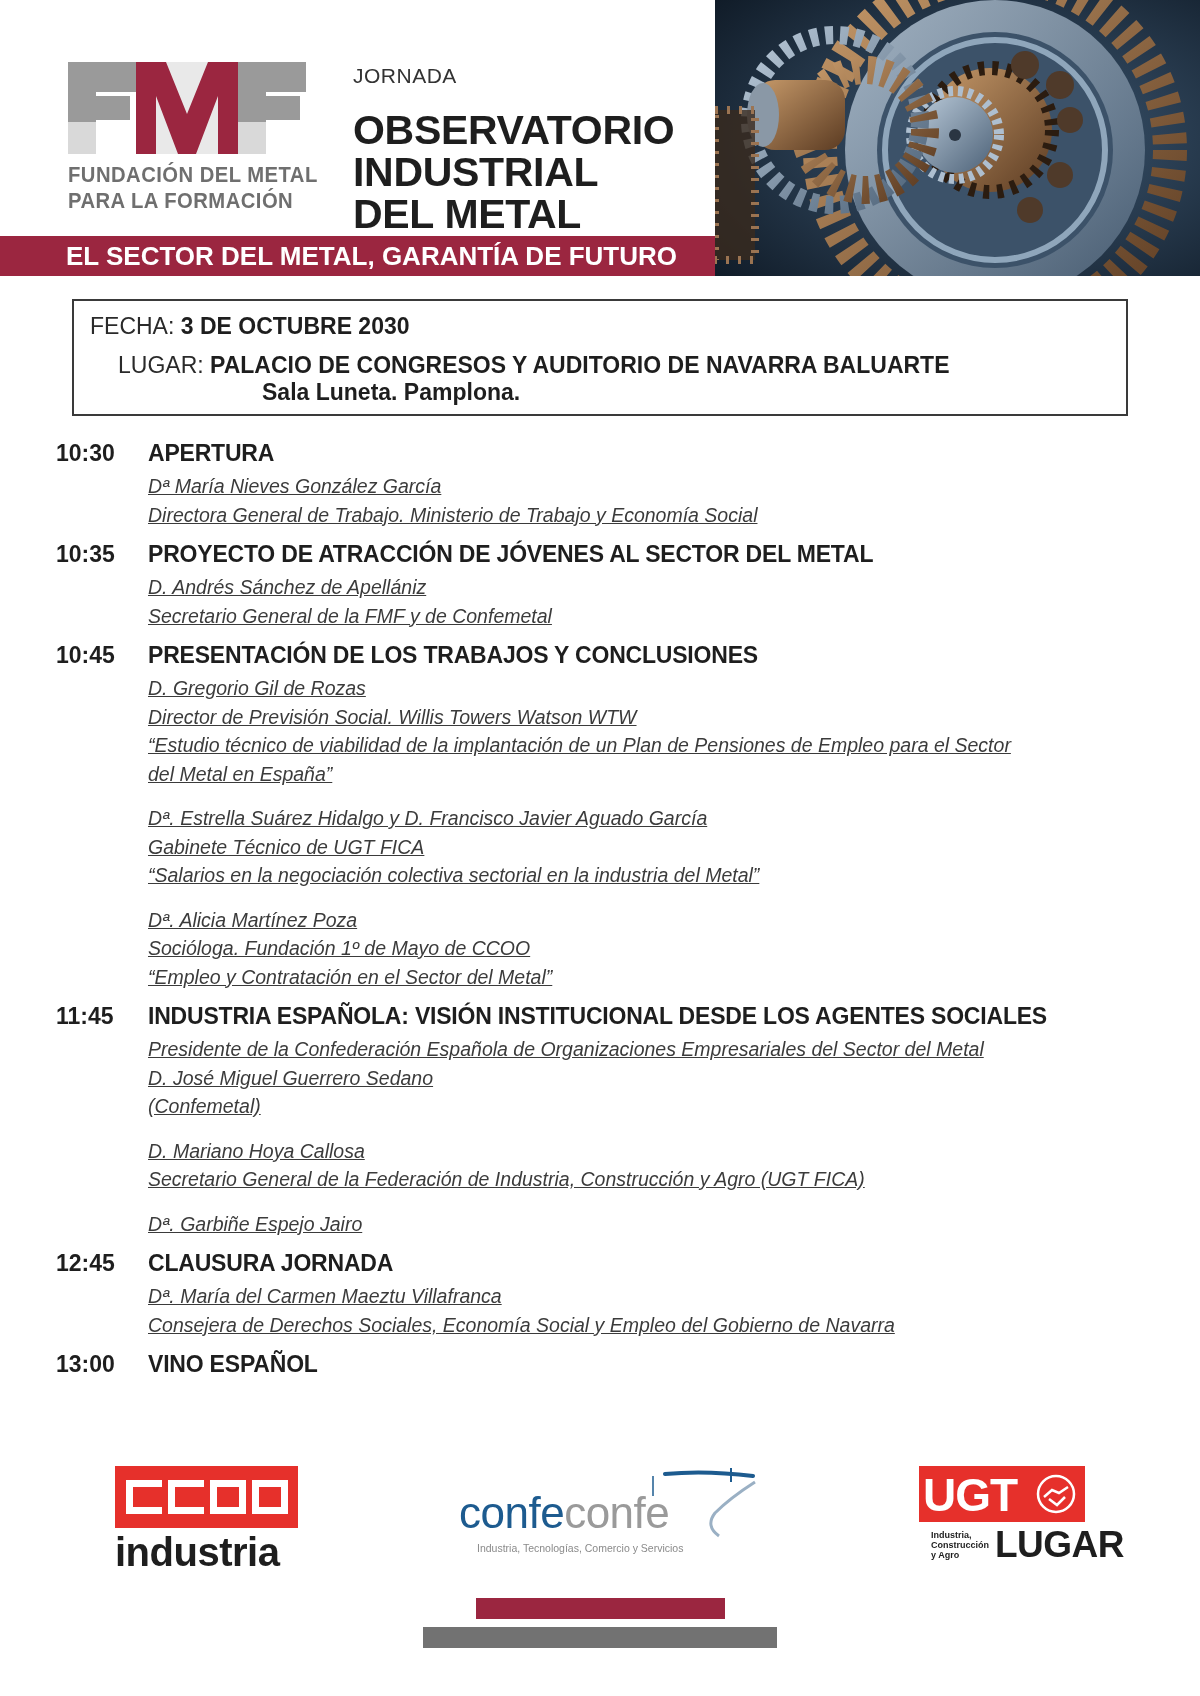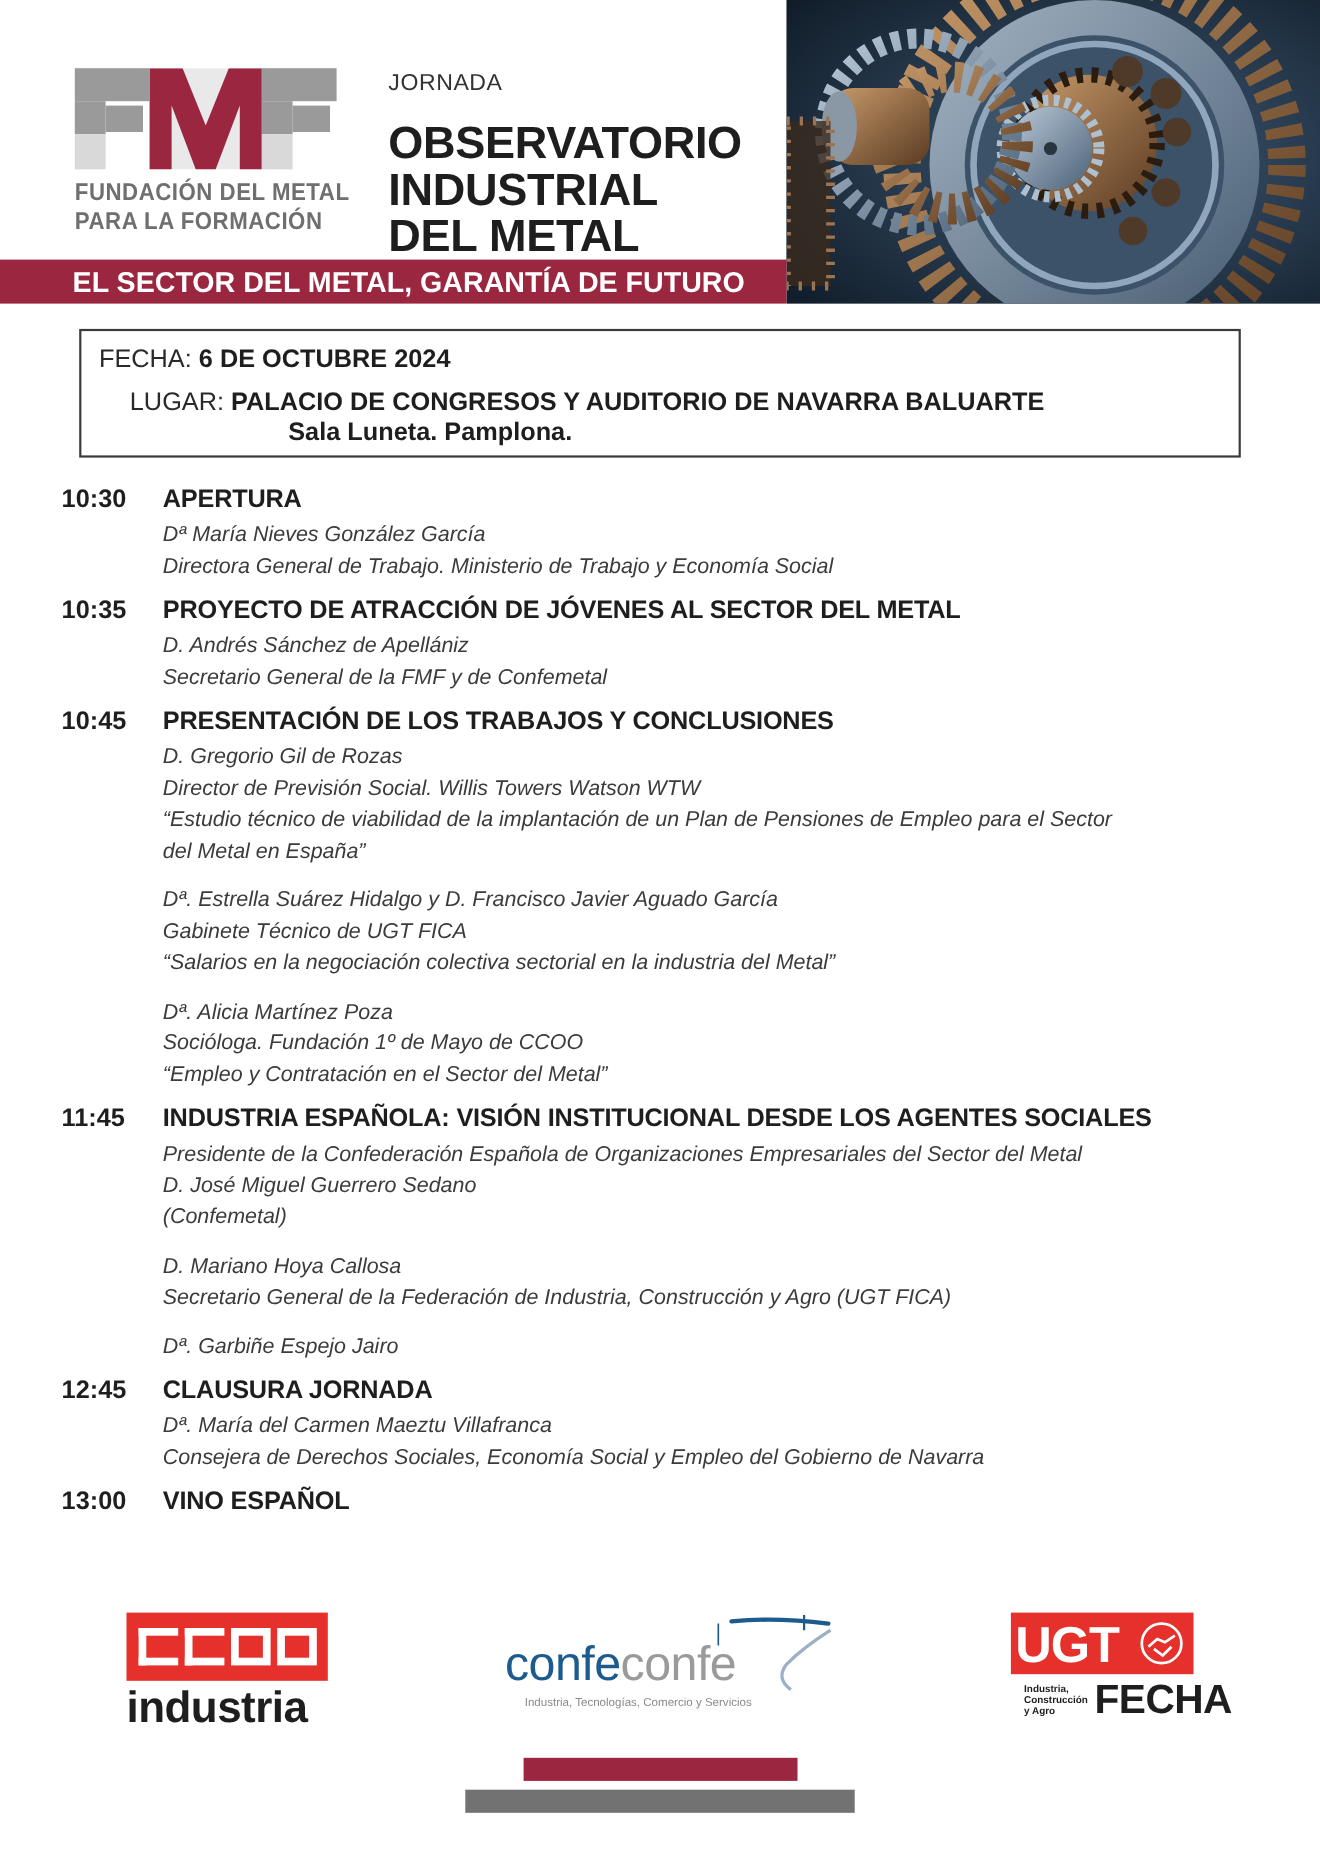--- a/index.html
+++ b/index.html
@@ -37,21 +37,21 @@
   .info-row.r3 { top: 78px; left: 188px; font-weight: bold; }
 
   
   .agenda { position: absolute; left: 56px; top: 440px; width: 1060px; }
   .session { position: relative; margin-bottom: 12px; }
   .session-head { display: flex; align-items: baseline; height: 30px; }
   .time { width: 92px; font-size: 23px; font-weight: bold; color: #1e1e1e; }
   .s-title { font-size: 23px; font-weight: bold; color: #1e1e1e; letter-spacing: -0.2px; white-space: nowrap; }
   .speaker { margin-left: 92px; margin-top: 2px; }
   .speaker + .speaker { margin-top: 16px; }
-  .line { font-style: italic; font-size: 19.5px; line-height: 28.5px; color: #3b3b3b; font-weight: 300; }
+  .line { font-style: italic; font-size: 19.5px; line-height: 28.5px; color: #3b3b3b; font-weight: 300; text-decoration: underline; }
 
   
   .logo-ccoo { position: absolute; left: 115px; top: 1466px; width: 183px; }
   .ccoo-box { width: 183px; height: 62px; background: #e6302b; display: flex; align-items: center; justify-content: center; gap: 6px; }
   .ccoo-letter { width: 36px; height: 34px; border: 7px solid #ffffff; }
   .ccoo-letter.c { border-right: none; }
   .ccoo-word { font-size: 40px; font-weight: bold; color: #1e1e1e; letter-spacing: -0.5px; line-height: 44px; margin-top: 2px; }
 
   .logo-confe { position: absolute; left: 455px; top: 1468px; width: 305px; height: 90px; }
   .confe-word { position: absolute; left: 4px; top: 20px; font-size: 44px; letter-spacing: -0.5px; }
@@ -148,21 +148,21 @@
     <rect x="0" y="110" width="40" height="150" fill="none" stroke="#9b7452" stroke-width="8" stroke-dasharray="3 9"></rect>
   </svg>
 </div>
 
 <div class="tagline-bar"></div>
 <div class="tagline">EL SECTOR DEL METAL, GARANTÍA DE FUTURO</div>
 
 <div class="info-box">
   <div class="info-row r1">
     <span class="lbl">FECHA:</span>
-    <span class="val">6 DE OCTUBRE 2024</span>
+    <span class="val">3 DE OCTUBRE 2030</span>
   </div>
   <div class="info-row r2">
     <span class="lbl">LUGAR:</span>
     <span class="val">PALACIO DE CONGRESOS Y AUDITORIO DE NAVARRA BALUARTE</span>
   </div>
   <div class="info-row r3">Sala Luneta. Pamplona.</div>
 </div>
 
 <div class="agenda">
 
@@ -277,17 +277,17 @@
       <circle cx="21" cy="21" r="18" fill="none" stroke="#fff" stroke-width="2.5"></circle>
       <path d="M9 24 L17 17 L24 20 L33 14" stroke="#fff" stroke-width="2.5" fill="none"></path>
       <path d="M14 26 L22 32 L30 24" stroke="#fff" stroke-width="2.5" fill="none"></path>
     </svg>
   </div>
   <div class="ugt-sub">
     <div>Industria,</div>
     <div>Construcción</div>
     <div>y Agro</div>
   </div>
-  <div class="ugt-fica">FECHA</div>
+  <div class="ugt-fica">LUGAR</div>
 </div>
 
 <div class="deco-red"></div>
 <div class="deco-gray"></div>
 
 </body></html>

